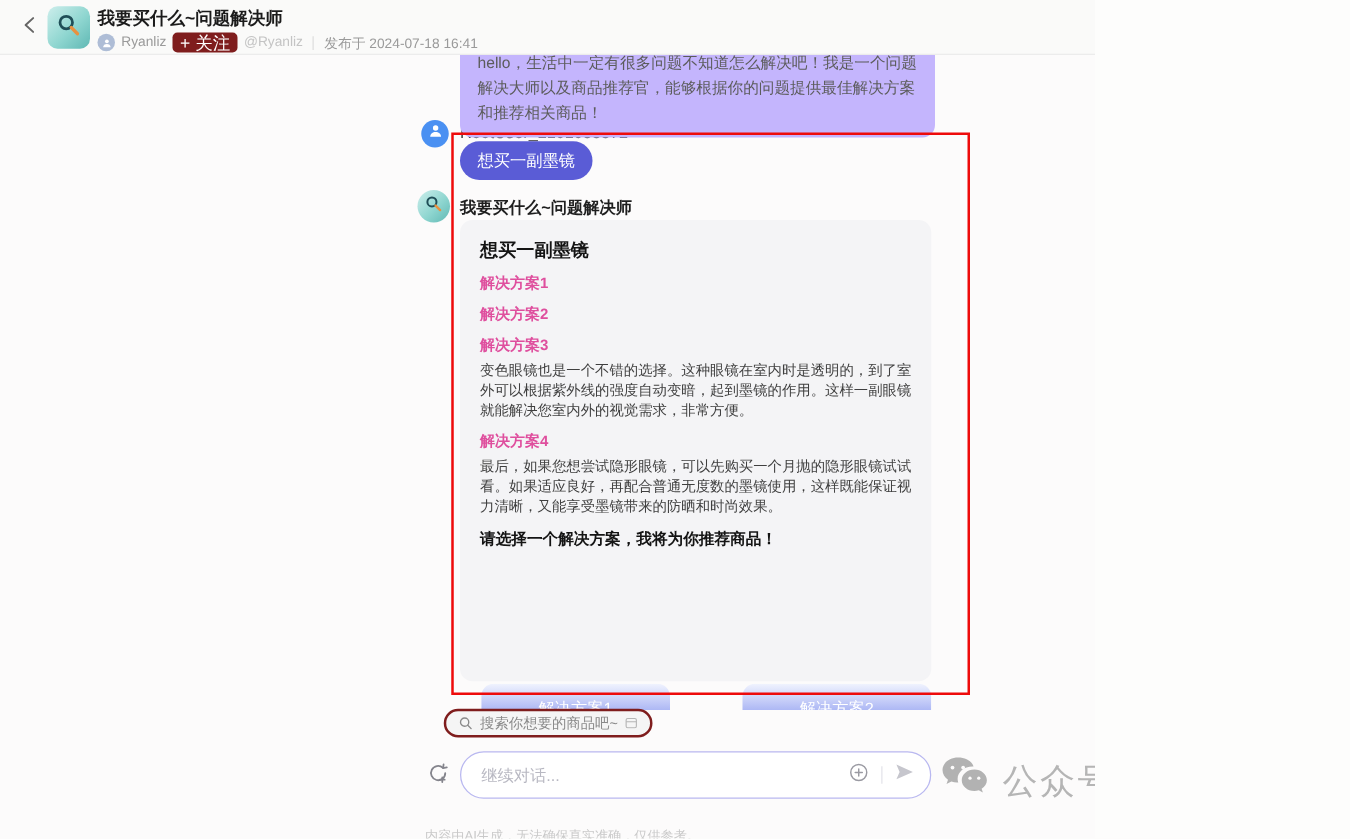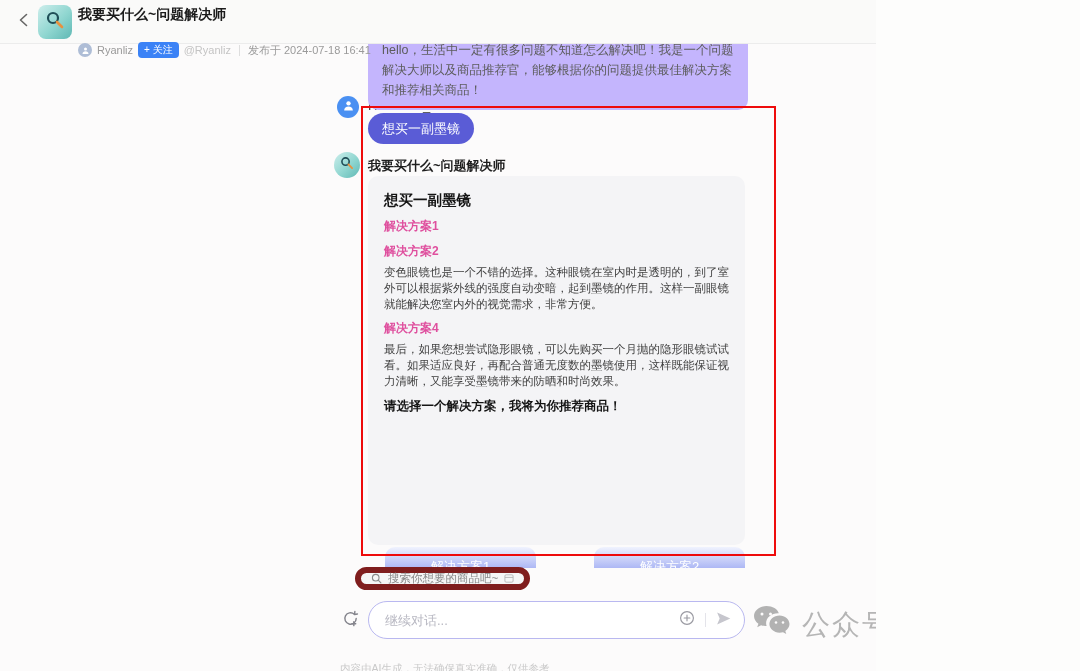--- a/index.html
+++ b/index.html
@@ -10,24 +10,24 @@
   
   .header { position:absolute; top:0; left:0; right:0; height:44px; background:#fafaf9;
             border-bottom:1px solid #ececec; z-index:20; }
   .back-btn { position:absolute; left:14px; top:12px; width:20px; height:20px; cursor:pointer;
               display:flex; align-items:center; justify-content:center; }
   .app-avatar { position:absolute; left:38px; top:5px; width:34px; height:34px; border-radius:8px;
                 background:linear-gradient(135deg,#cdeeec 0%,#8fd6d0 55%,#5fb8b4 100%);
                 display:flex; align-items:center; justify-content:center; overflow:hidden; }
   .title-block { position:absolute; left:78px; top:7px; }
   .page-title { font-size:14px; font-weight:bold; color:#1b1b1b; line-height:15px; }
-  .meta-row { display:flex; align-items:center; gap:5px; margin-top:20px; font-size:11px; color:#9a9a9a; }
+  .meta-row { display:flex; align-items:center; gap:5px; margin-top:4px; font-size:11px; color:#9a9a9a; }
   .mini-avatar { width:14px; height:14px; border-radius:50%; background:#aebdd6; display:flex;
                  align-items:center; justify-content:center; }
-  .follow-badge { background:#3b82f6; color:#fff; font-size:10px; line-height:14px; padding:1px 6px;
+  .follow-badge { background:#7f1d1d; color:#fff; font-size:14px; line-height:14px; padding:1px 6px;
                   border-radius:4px; cursor:pointer; }
   .handle { color:#c4c4c4; }
   .meta-sep { width:1px; height:11px; background:#dedede; margin:0 3px; }
 
   
   .more-btn { position:absolute; left:1037px; top:66px; width:33px; height:27px; background:#fff;
               border:1px solid #f1f1f1; border-radius:9px; box-shadow:0 1px 5px rgba(0,0,0,.05);
               display:flex; align-items:center; justify-content:center; gap:2px; cursor:pointer; z-index:8; }
   .more-btn i { width:3px; height:3px; border-radius:1px; background:#3a3a3a; display:block; }
 
@@ -58,21 +58,21 @@
                  background:linear-gradient(180deg,#f0f3fe 0%,#aab5f4 55%,#8d9bf0 100%);
                  color:#fff; font-size:13px; display:flex; align-items:center; justify-content:center;
                  font-family:inherit; }
 
   
   .highlight-box { position:absolute; left:361px; top:106px; width:415px; height:450px;
                    border:2px solid #ee0b0b; z-index:30; pointer-events:none; }
 
   
   .search-pill { position:absolute; left:355px; top:567px; height:23px; background:#f5f5f5;
-                 border:6px solid #7f1d1d; border-radius:12px; padding:0 10px; display:inline-flex;
+                 border:2px solid #7f1d1d; border-radius:12px; padding:0 10px; display:inline-flex;
                  align-items:center; gap:6px; cursor:pointer; z-index:6; }
   .search-pill span { font-size:11.5px; color:#8a8a8a; white-space:nowrap; }
 
   
   .newchat-btn { position:absolute; left:340px; top:610px; width:21px; height:21px; cursor:pointer; }
   .composer { position:absolute; left:368px; top:601px; width:377px; height:38px; background:#fff;
               border:1.5px solid #b9b8f0; border-radius:20px; display:flex; align-items:center;
               padding:0 12px 0 16px; z-index:6; }
   .composer input { flex:1; border:none; outline:none; font-size:13px; color:#be185d; background:transparent;
                     font-family:inherit; min-width:0; }
@@ -158,20 +158,21 @@
   </div>
   <div class="bot-name">我要买什么~问题解决师</div>
 
   <div class="bot-card">
     <div class="card-title">想买一副墨镜</div>
 
     <div class="sol-label">解决方案1</div>
 
     <div class="sol-label">解决方案2</div>
 
+    <div class="sol-label">解决方案3</div>
     <div class="sol-text">变色眼镜也是一个不错的选择。这种眼镜在室内时是透明的，到了室外可以根据紫外线的强度自动变暗，起到墨镜的作用。这样一副眼镜就能解决您室内外的视觉需求，非常方便。</div>
 
     <div class="sol-label">解决方案4</div>
     <div class="sol-text">最后，如果您想尝试隐形眼镜，可以先购买一个月抛的隐形眼镜试试看。如果适应良好，再配合普通无度数的墨镜使用，这样既能保证视力清晰，又能享受墨镜带来的防晒和时尚效果。</div>
 
     <div class="card-footer">请选择一个解决方案，我将为你推荐商品！</div>
   </div>
 
   <div class="quick-replies">
     <button class="quick-reply">解决方案1</button>

